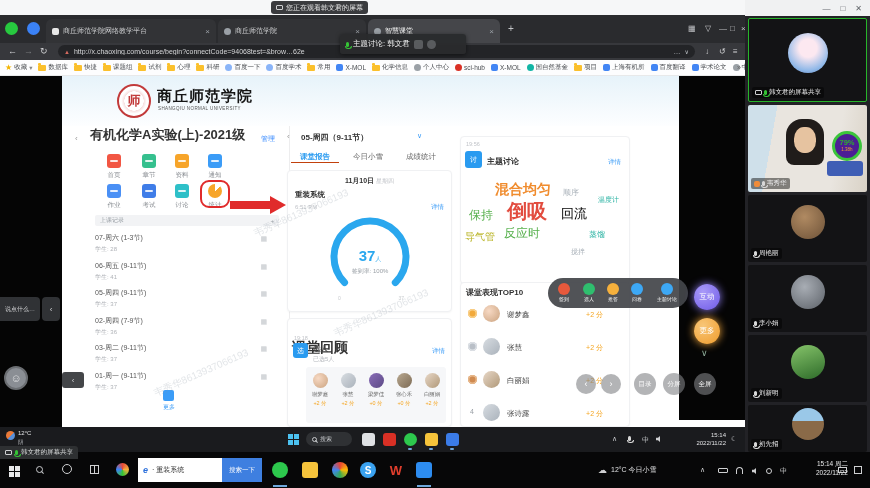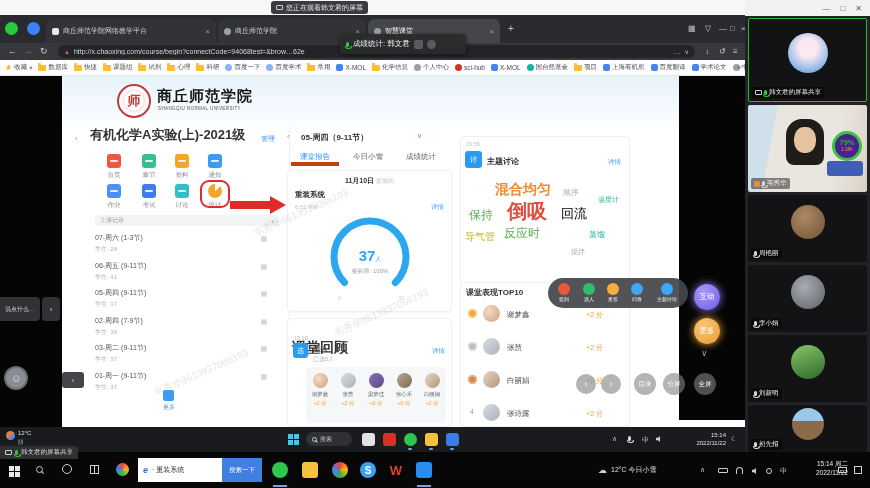--- a/index.html
+++ b/index.html
@@ -80,21 +80,21 @@
 #morebtn{position:absolute;left:101px;top:264px;width:11px;height:11px;background:#3b9cf7;border-radius:2px}
 #morelb{position:absolute;left:96px;top:277px;width:22px;text-align:center;font-size:6px;color:#3b9cf7}
 
 
 #rpanel{position:absolute;left:287px;top:50px;width:165px;height:301px}
 .card{position:absolute;background:#fff;border:1px solid #f0f1f3;border-radius:4px;box-shadow:0 1px 2px rgba(0,0,0,.04)}
 .rp-back{position:absolute;left:0;top:6px;color:#999;font-size:8px}
 .rp-sess{position:absolute;left:14px;top:6px;font-size:8px;font-weight:bold;color:#333}
 .rp-caret{position:absolute;left:130px;top:6px;color:#3b9cf7;font-size:7px}
 .rtab{position:absolute;top:26px;font-size:7.5px;color:#666;width:48px;text-align:center}
-.rtab.active{color:#2a9bf0;font-weight:normal;border-bottom:4px solid #c2410c;padding-bottom:0}
+.rtab.active{color:#2a9bf0;font-weight:bold;border-bottom:1px solid #c2410c;padding-bottom:0}
 .daterow{position:absolute;top:5px;width:100%;text-align:center;font-size:7px;color:#333;font-weight:bold}
 .daterow .wk{font-weight:normal;color:#c0c3c8;font-size:6px}
 .att-title{position:absolute;left:7px;top:19px;font-size:7.5px;font-weight:bold;color:#333}
 .att-time{position:absolute;left:7px;top:33px;font-size:6px;color:#c0c3c8}
 .detail{font-size:6.5px;color:#3b9cf7}
 .gwrap{position:absolute;left:34px;top:42px;width:96px;height:92px}
 .gnum{position:absolute;left:0;top:34px;width:96px;text-align:center;font-size:15px;font-weight:bold;color:#2aa7ee}
 .gnum .un{font-size:6px;font-weight:normal}
 .grate{position:absolute;left:0;top:54px;width:96px;text-align:center;font-size:6px;color:#9aa0a6}
 .gmin{position:absolute;left:16px;top:82px;font-size:5px;color:#c8cbce}
@@ -621,21 +621,21 @@
 
 <div class="abs" id="chatpill">
   <span class="ph">说点什么…</span>
   <span class="cbtn">‹</span>
 </div>
 <div class="abs" id="facebub">☺</div>
 <div class="abs" id="facebtn">‹</div>
 
 <div class="abs" id="speakpill">
   <span class="micico green"></span>
-  <span class="txt">成绩统计: 韩文君</span>
+  <span class="txt">主题讨论: 韩文君</span>
   <span class="ghost"></span>
   <span class="ghost" style="border-radius:50%"></span>
 </div>
 
 <div class="abs" id="itb">
   <span class="wicon"></span>
   <span class="temp">12°C</span>
   <span class="wtxt">阴</span>
   <span class="win11" style="left:288px;top:7px"></span>
   <div id="isearch">

